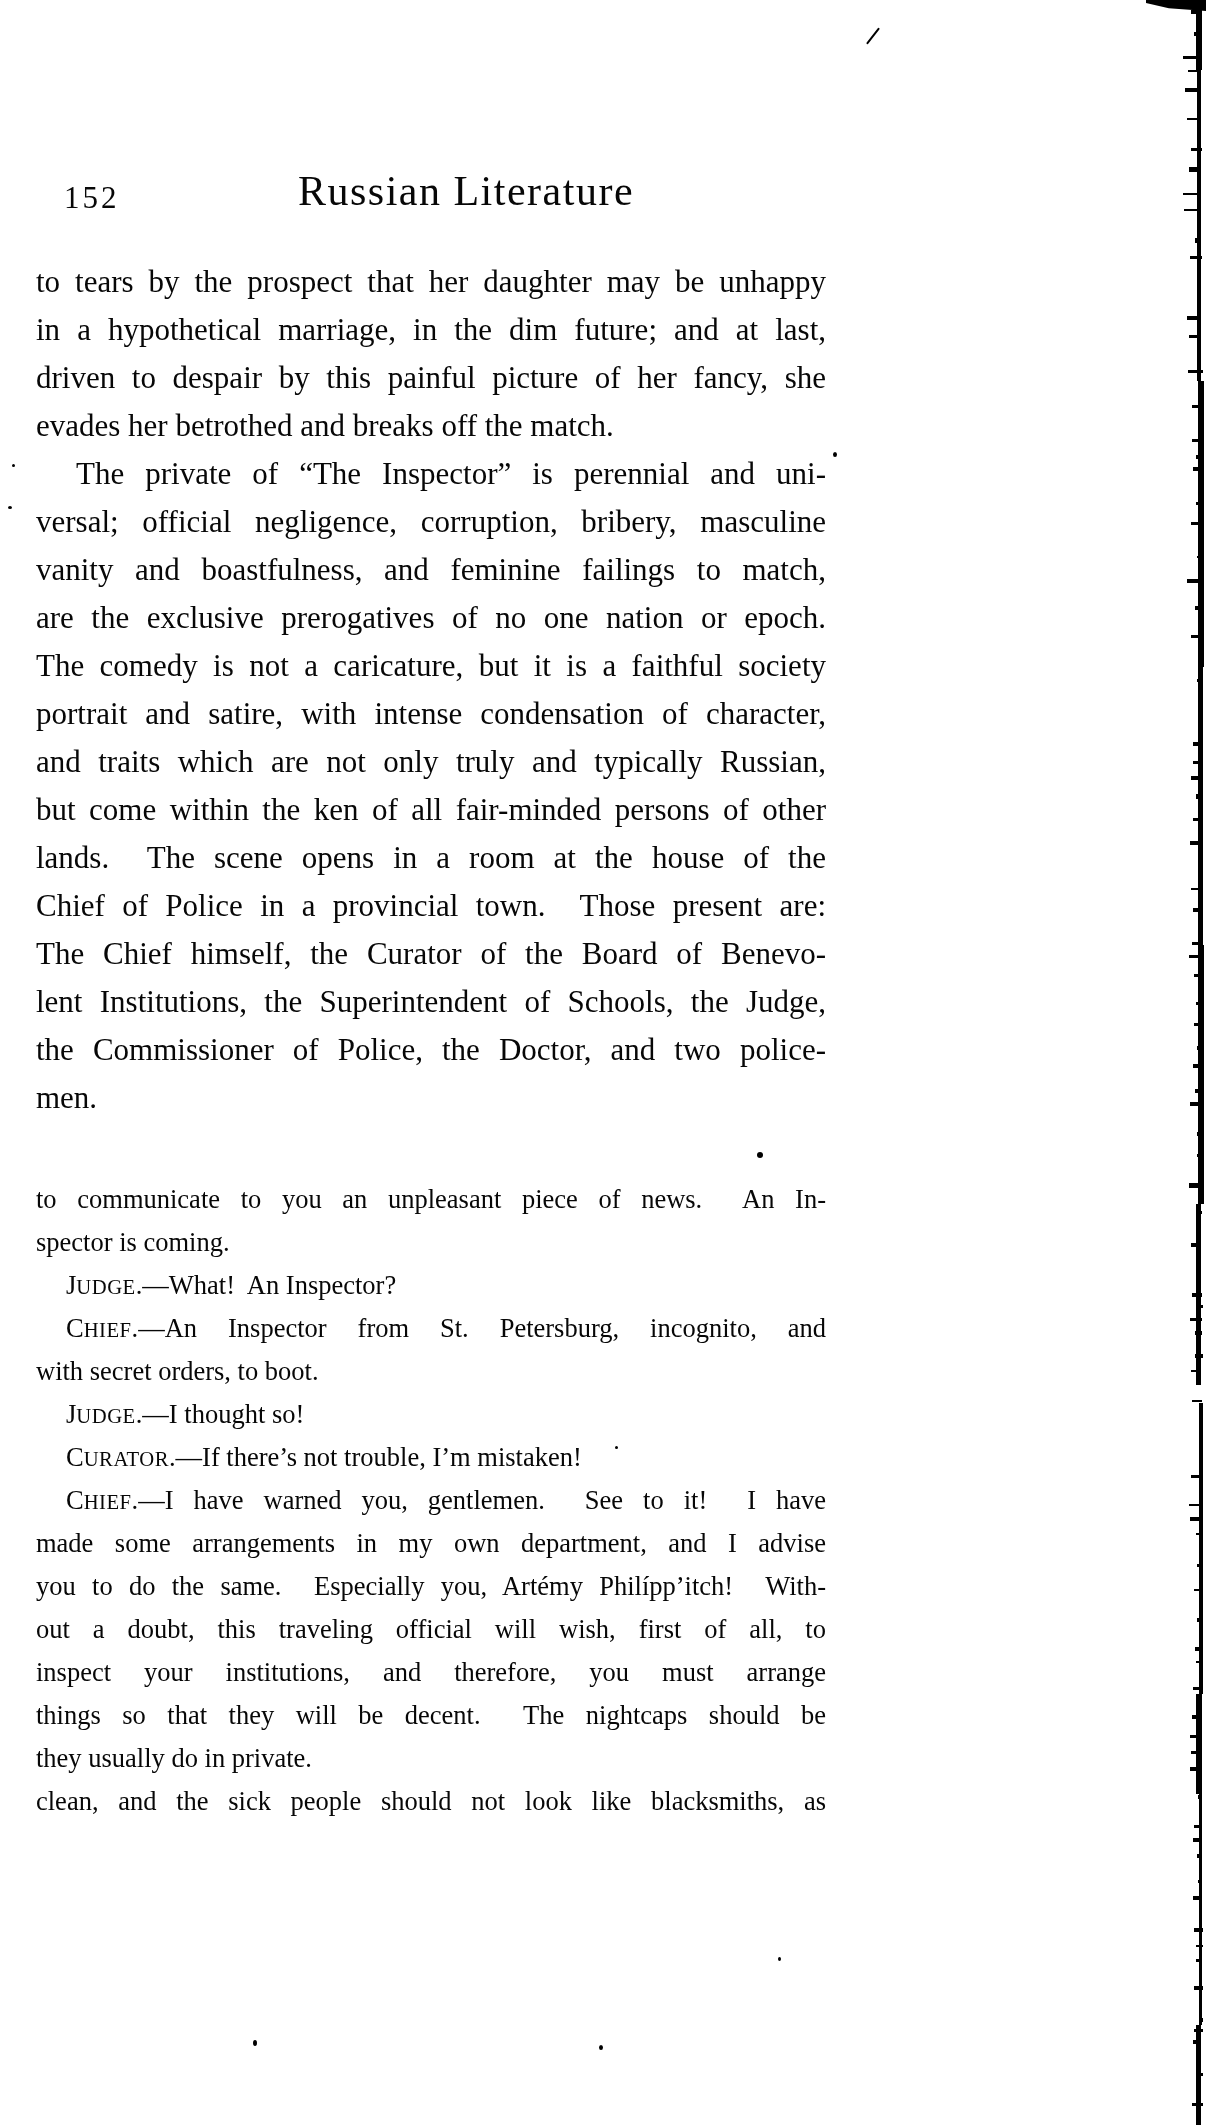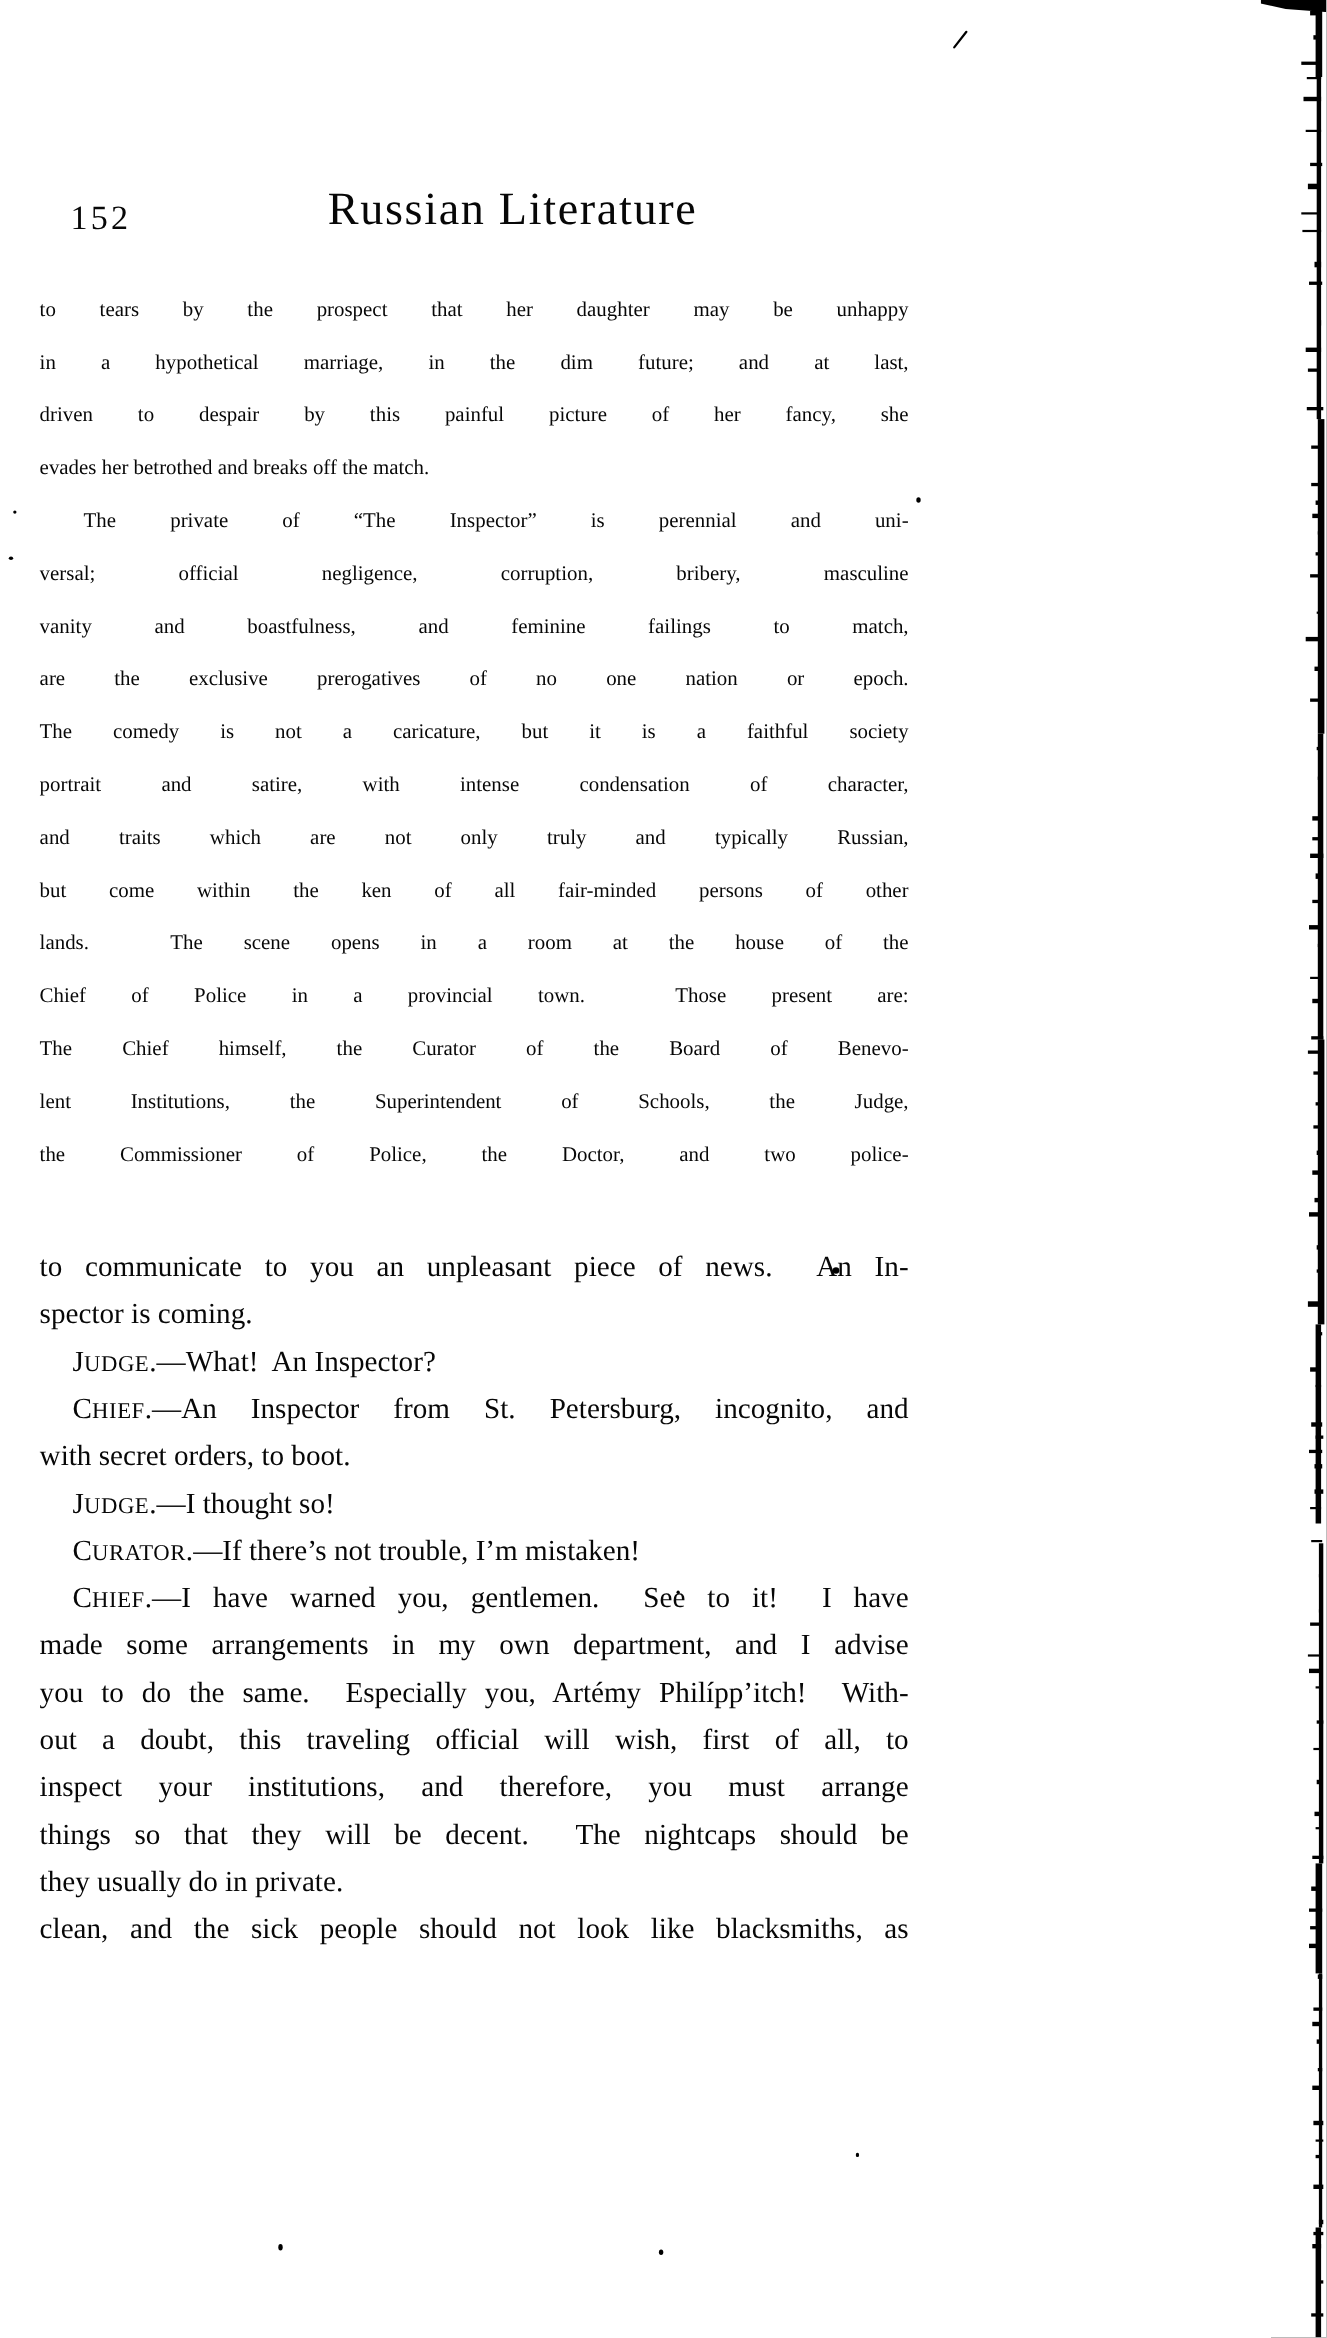--- a/index.html
+++ b/index.html
@@ -20,21 +20,21 @@
   }
   .running-title{
     margin:0;text-align:center;
     font-size:42px;font-weight:normal;letter-spacing:1.5px;line-height:50px;
   }
   
   .page-text{position:absolute;left:36px;top:258px;width:790px;}
   .para{margin:0;}
   .line{
     height:48px;line-height:48px;
-    font-size:19px;
+    font-size:31px;
     text-align:justify;text-align-last:justify;
     white-space:normal;overflow:hidden;
   }
   .line.final{text-align-last:left;}
   .para.indent .line.first{text-indent:40px;}
   .para.dialogue .line{height:43px;line-height:43px;font-size:26.5px;}
   .para.dialogue.indent .line.first{text-indent:30px;}
   .para.dialogue.gap-before{margin-top:56px;}
   .sc{font-size:0.78em;letter-spacing:0.5px;}
   
@@ -72,20 +72,21 @@
         <div class="line">are the exclusive prerogatives of no one nation or epoch.</div>
         <div class="line">The comedy is not a caricature, but it is a faithful society</div>
         <div class="line">portrait and satire, with intense condensation of character,</div>
         <div class="line">and traits which are not only truly and typically Russian,</div>
         <div class="line">but come within the ken of all fair-minded persons of other</div>
         <div class="line">lands.&nbsp; The scene opens in a room at the house of the</div>
         <div class="line">Chief of Police in a provincial town.&nbsp; Those present are:</div>
         <div class="line">The Chief himself, the Curator of the Board of Benevo-</div>
         <div class="line">lent Institutions, the Superintendent of Schools, the Judge,</div>
         <div class="line">the Commissioner of Police, the Doctor, and two police-</div>
+        <div class="line final">men.</div>
       </div>
       <div class="para dialogue indent gap-before">
         <div class="line">to communicate to you an unpleasant piece of news.&nbsp; An In-</div>
         <div class="line final">spector is coming.</div>
       </div>
       <div class="para dialogue indent">
         <div class="line first final">J<span class="sc">UDGE</span>.—What!&nbsp; An Inspector?</div>
       </div>
       <div class="para dialogue indent">
         <div class="line first">C<span class="sc">HIEF</span>.—An Inspector from St. Petersburg, incognito, and</div>

